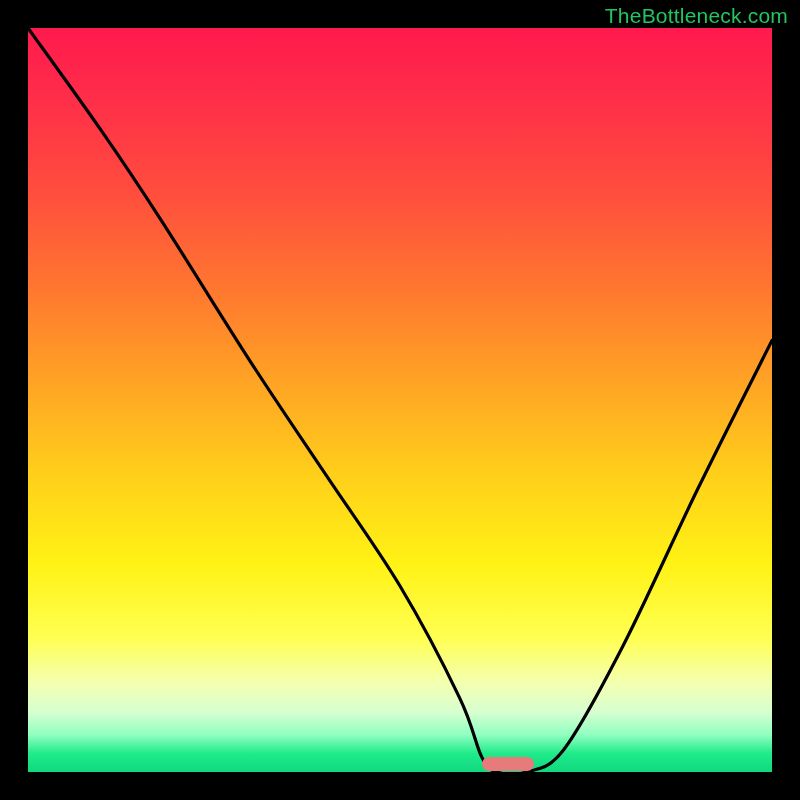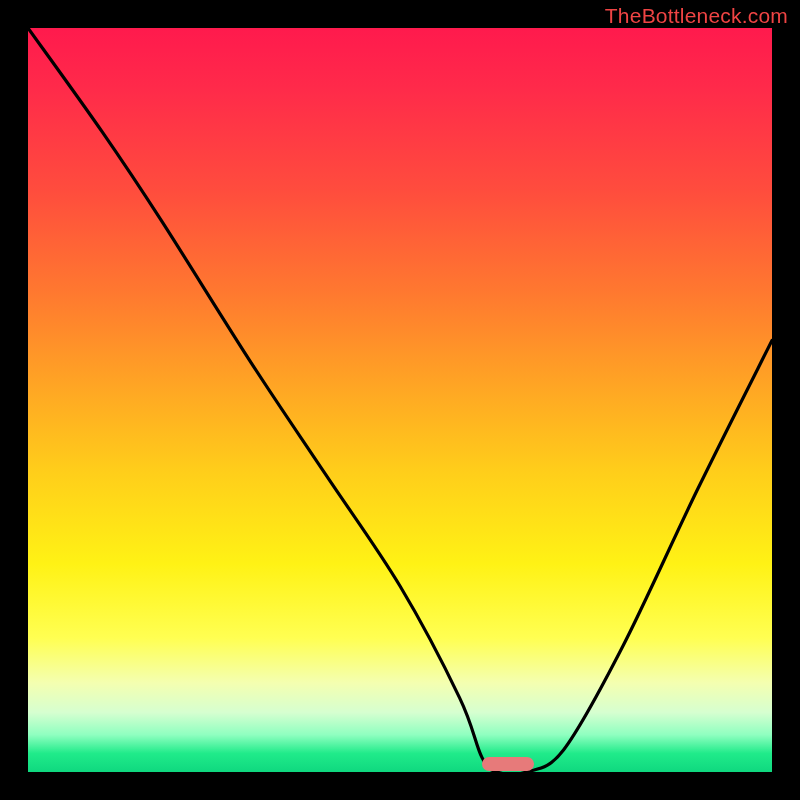--- a/index.html
+++ b/index.html
@@ -14,21 +14,21 @@
   .stage {
     position: relative;
     width: 800px;
     height: 800px;
     background: #000;
   }
   .watermark {
     position: absolute;
     top: 4px;
     right: 12px;
-    color: #ef4444;
+    color: #22c55e;
     font-size: 21px;
     font-weight: 500;
     letter-spacing: 0.2px;
   }
   .plot {
     position: absolute;
     left: 28px;
     top: 28px;
     width: 744px;
     height: 744px;

